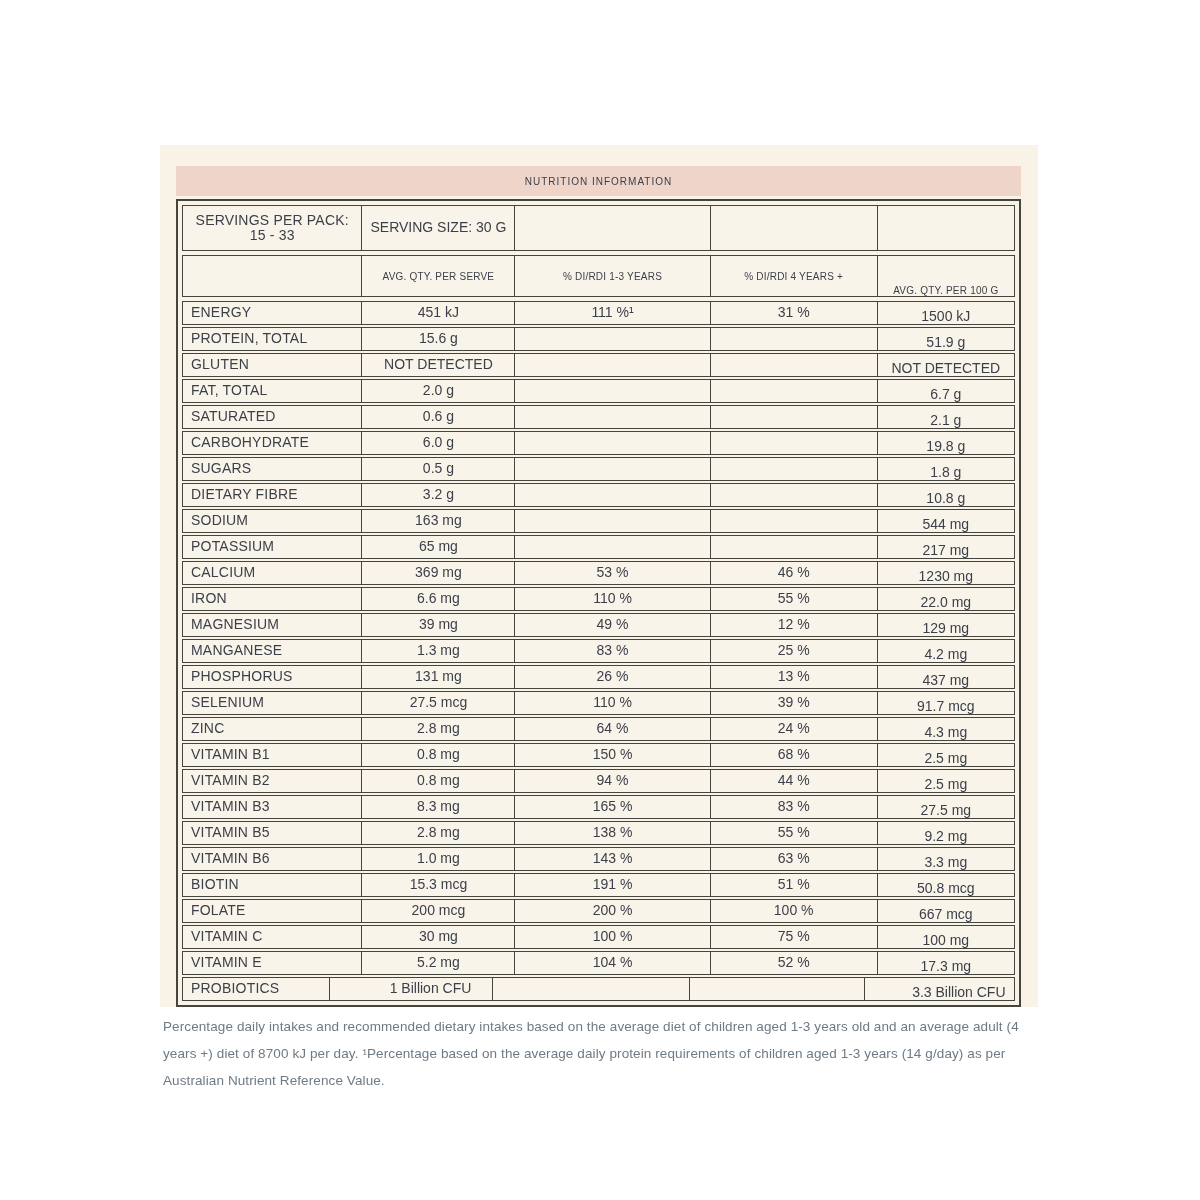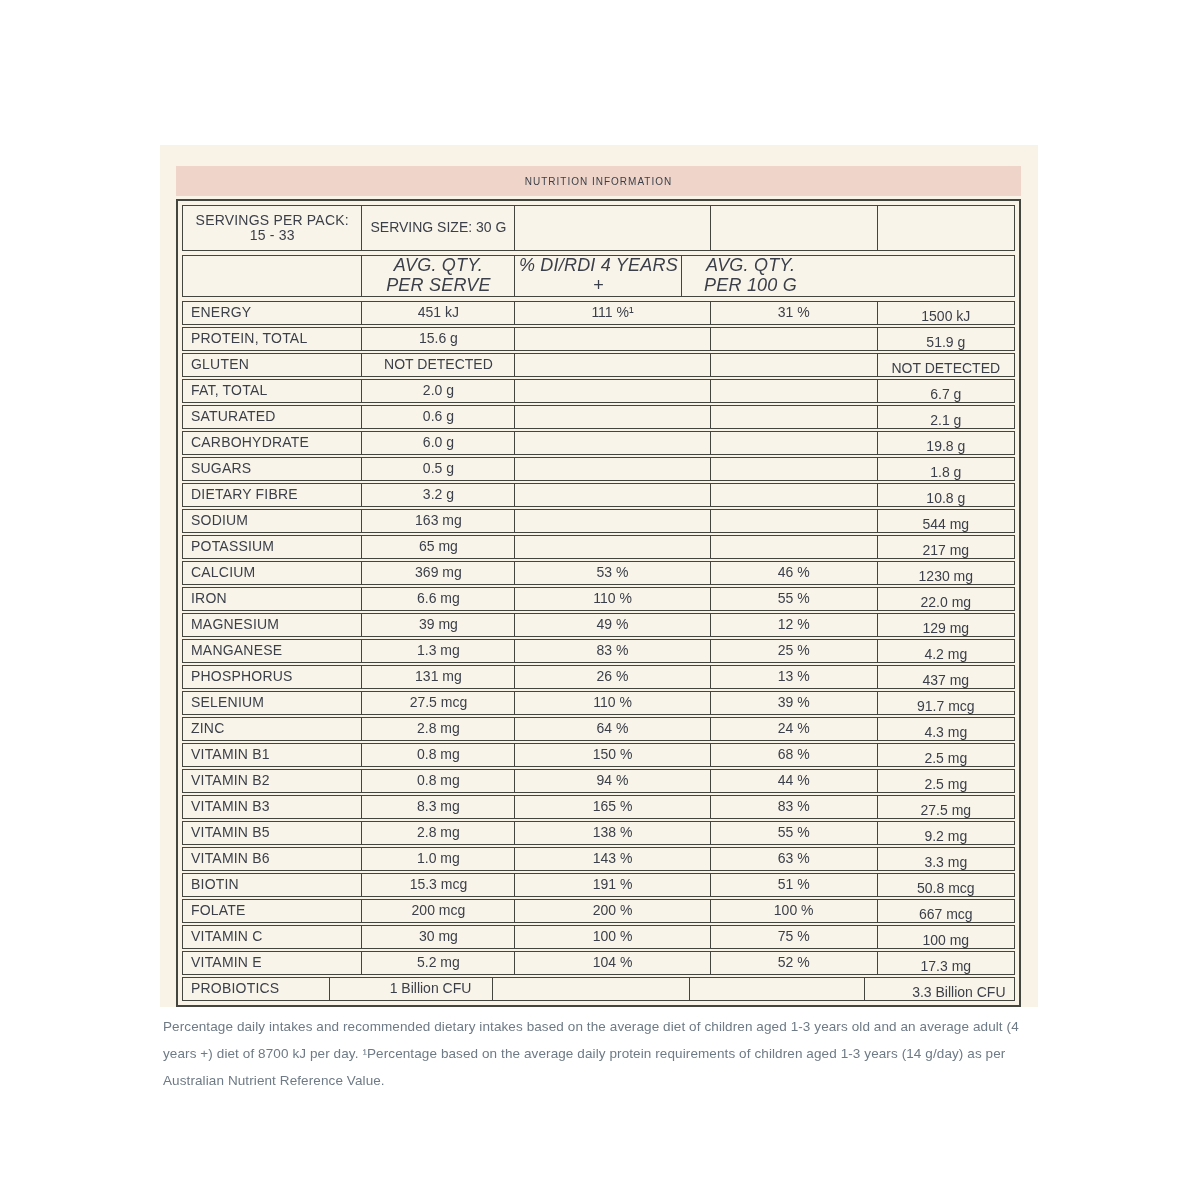--- a/index.html
+++ b/index.html
@@ -36,21 +36,21 @@
     border-right:1.4px solid var(--border);
     font-size:14px;line-height:1.1;text-align:center;color:var(--ink);}
   .c1{width:21.6%;justify-content:flex-start;text-align:left;padding-left:8px;
     letter-spacing:0.2px;}
   .c2{width:18.4%;}
   .c3{width:23.5%;}
   .c4{width:20.1%;}
   .c5{width:16.4%;border-right:none;align-items:flex-end;}
 
   .stack{display:flex;flex-direction:column;align-items:center;justify-content:center;}
-  .hdr{font-size:18px;letter-spacing:0.2px;font-style:italic;}
+  .hdr{font-size:10px;letter-spacing:0.2px;}
   .narrow{max-width:112px;}
 
   .footnote{position:absolute;left:163px;top:1013px;width:872px;
     font-size:13.5px;line-height:27px;color:var(--foot);letter-spacing:0.1px;}
 </style>
 </head>
 <body>
 
 <div class="stage">
   <div class="card">
@@ -74,20 +74,23 @@
         <div class="cell c4"></div>
         <div class="cell c5"></div>
       </div>
 
       
       <div class="row row-header">
         <div class="cell c1"></div>
         <div class="cell c2">
           <span class="hdr narrow">AVG. QTY. PER SERVE</span>
         </div>
+        <div class="cell c3">
+          <span class="hdr">% DI/RDI 1-3 YEARS</span>
+        </div>
         <div class="cell c4">
           <span class="hdr">% DI/RDI 4 YEARS +</span>
         </div>
         <div class="cell c5">
           <span class="hdr narrow">AVG. QTY. PER 100 G</span>
         </div>
       </div>
 
       
       <div style="display:contents;">

